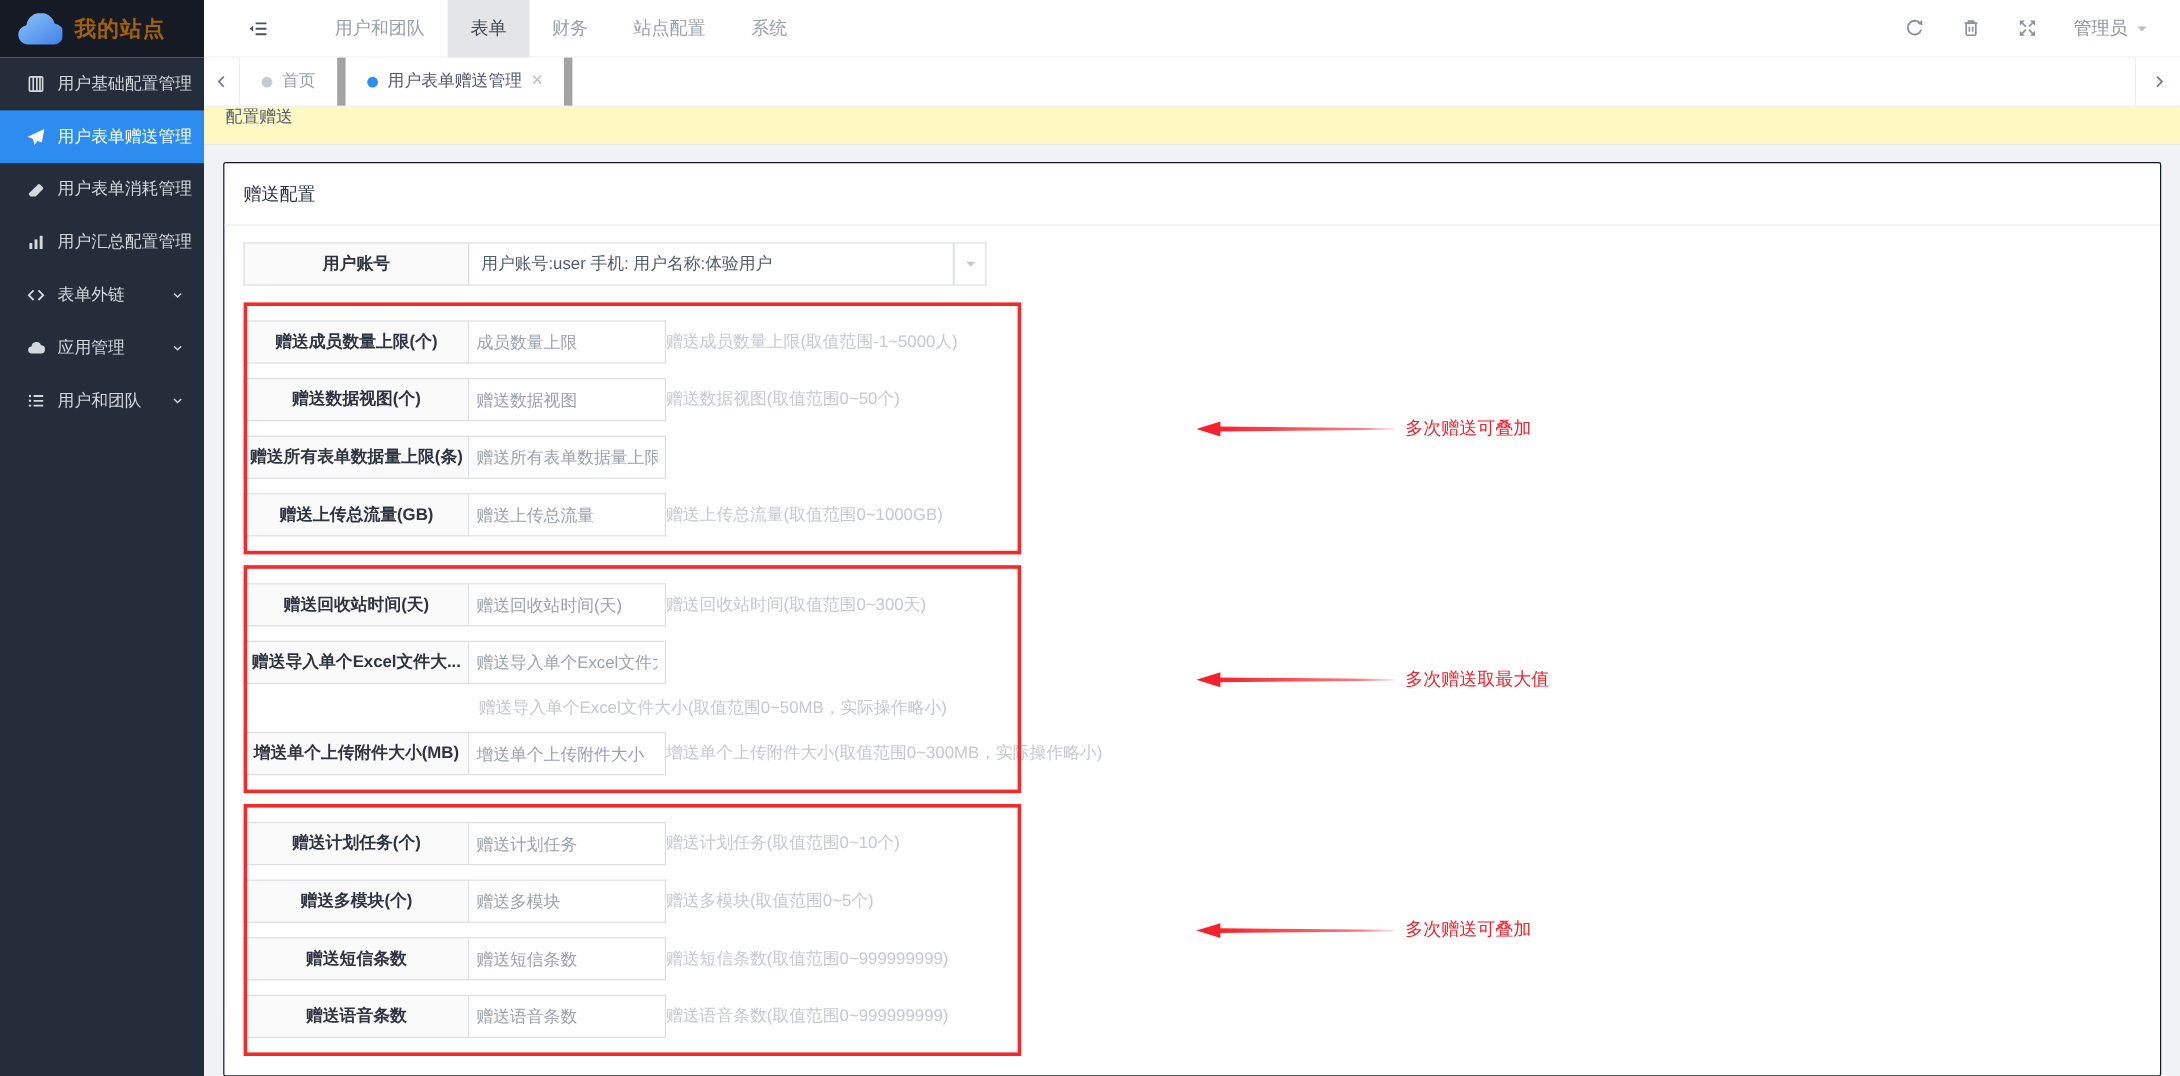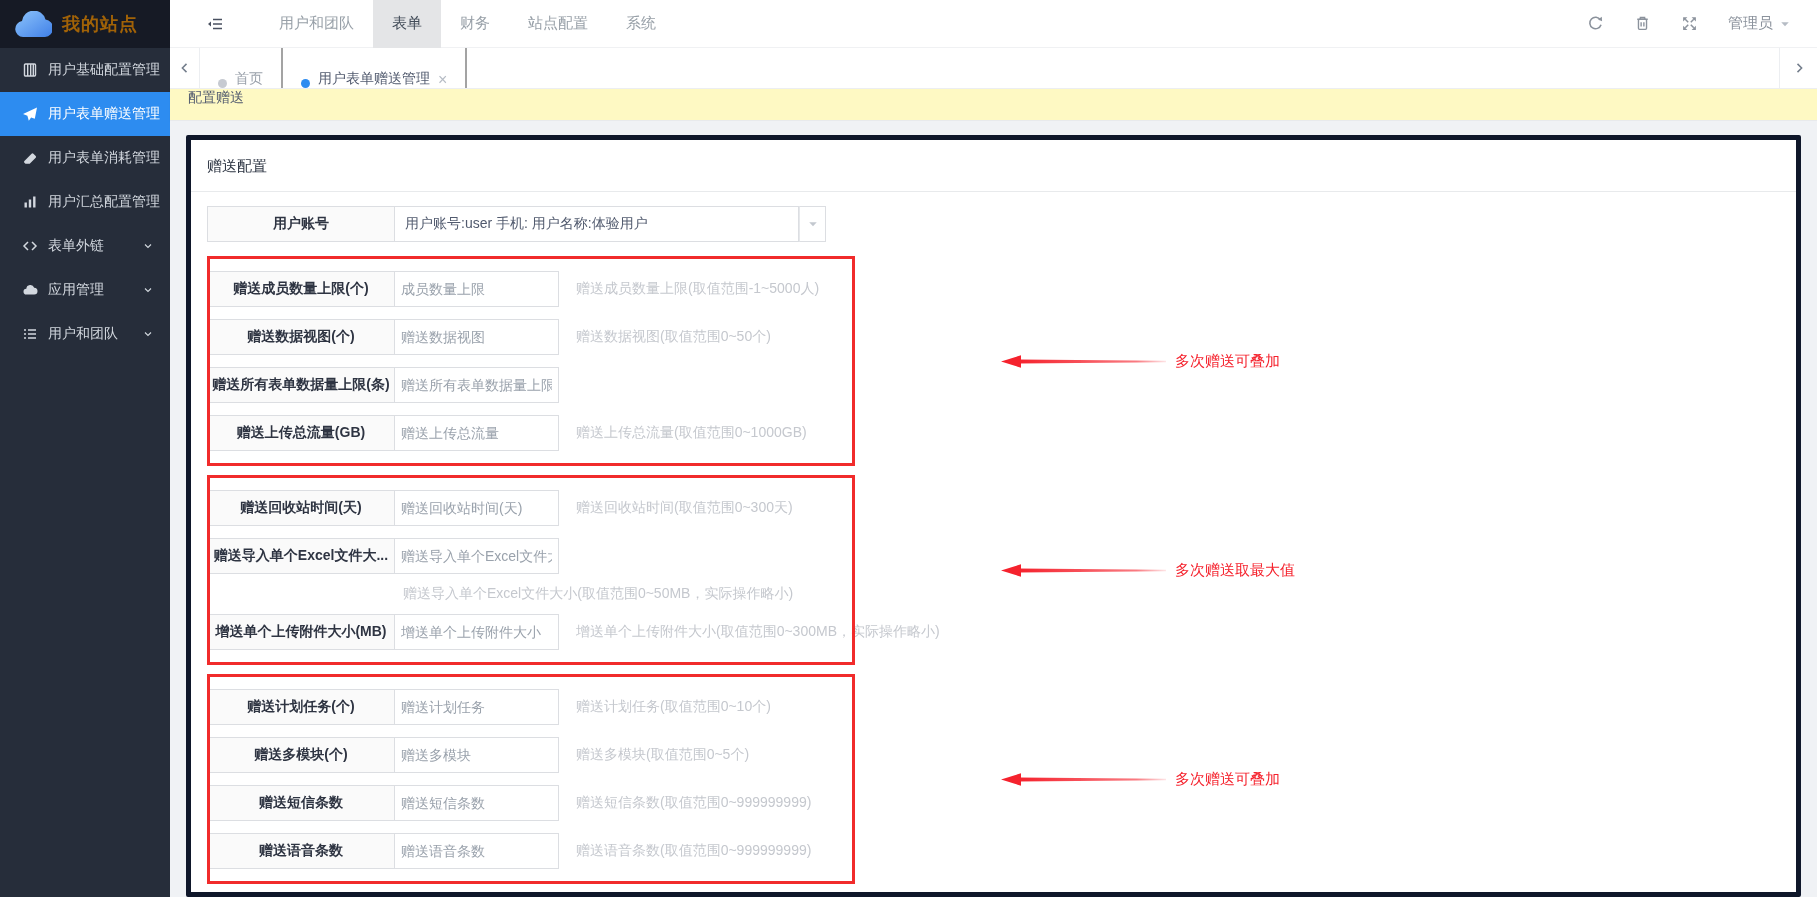--- a/index.html
+++ b/index.html
@@ -23,44 +23,44 @@
   .side-item { height:44px; display:flex; align-items:center; padding:0 14px 0 22px; font-size:14px; cursor:pointer; gap:10px; }
   .side-item .lbl { flex:1; white-space:nowrap; }
   .side-item.active { background:#2d8cf0; color:#fff; }
   .side-item svg { flex:0 0 16px; }
   .main { flex:1; display:flex; flex-direction:column; min-width:0; }
   
   .tabbar { height:41px; background:#fff; display:flex; align-items:stretch; border-bottom:1px solid #eceef1; }
   .tab-arrow { width:30px; display:flex; align-items:center; justify-content:center; color:#737d8b; cursor:pointer; }
   .tab-arrow.left { border-right:1px solid #eceef1; }
   .tab-arrow.right { margin-left:auto; border-left:1px solid #eceef1; width:38px; }
-  .tab { display:flex; align-items:flex-end; gap:8px; padding:0 18px; border-right:2px solid #a3a3a3; font-size:14px; cursor:pointer; }
+  .tab { display:flex; align-items:center; gap:8px; padding:0 18px; border-right:7px solid #a3a3a3; font-size:14px; cursor:pointer; }
   .tab .dot { width:9px; height:9px; border-radius:50%; background:#c6cad1; }
   .tab.active .dot { background:#2d8cf0; }
   .tab .t-label { color:#9aa1ab; }
   .tab.active .t-label { color:#515a6e; }
   .tab .close-x { color:#b6bcc5; font-size:16px; line-height:1; cursor:pointer; }
   
   .crumbbar { height:32px; background:#fef9c3; display:flex; align-items:flex-start; padding-left:18px;
     font-size:14px; color:#515a6e; border-bottom:1px solid #e8eaec; box-shadow:0 1px 2px rgba(0,0,0,.04); }
   
   .content { flex:1; background:#f0f2f5; padding:14px 16px 0 16px; overflow:hidden; }
-  .card { background:#fff; height:100%; border:5px solid #0f172a; border-radius:2px; }
+  .card { background:#fff; height:100%; border:1px solid #0f172a; border-radius:2px; }
   .card-title { padding:17px 16px 15px 16px; font-size:15px; color:#2c3442; }
   .card-divider { height:1px; background:#e8eaec; }
   .form-area { padding:14px 0 0 16px; }
   
   .form-row { display:flex; align-items:stretch; height:36px; margin:12px 0; }
   .flabel { width:188px; flex:0 0 188px; background:#fafafa; border:1px solid #dcdee2;
     display:flex; align-items:center; justify-content:center; font-size:14px; color:#2e3442; font-weight:600;
     white-space:nowrap; overflow:hidden; }
   .fin { width:164px; flex:0 0 164px; border:1px solid #dcdee2; border-left:none; padding:0 6px;
     font-size:14px; color:#515a6e; outline:none; font-family:inherit; }
   .fin::placeholder { color:#9aa2ac; }
-  .fhint { margin-left:17px; font-size:14px; color:#c5c8ce; display:flex; align-items:center; white-space:nowrap; }
+  .fhint { margin-left:0; font-size:14px; color:#c5c8ce; display:flex; align-items:center; white-space:nowrap; }
   .account-row { margin:0 0 14px 0; }
   .fselect { width:404px; flex:0 0 404px; border:1px solid #dcdee2; border-left:none; display:flex; align-items:center;
     padding:0 10px; font-size:14px; color:#515a6e; cursor:pointer; white-space:nowrap; overflow:hidden; }
   .fcaret { width:27px; flex:0 0 27px; border:1px solid #dcdee2; border-left:1px solid #e6e8eb;
     display:flex; align-items:center; justify-content:center; color:#b6bcc5; cursor:pointer; background:#fff; }
   
   .form-group { position:relative; width:648px; padding:3px 0; margin-bottom:9px; }
   .red-box { position:absolute; inset:0; border:3px solid #f12b2b; pointer-events:none; }
   .form-row.hint-below { flex-wrap:wrap; height:auto; }
   .form-row.hint-below .flabel, .form-row.hint-below .fin { height:36px; }

